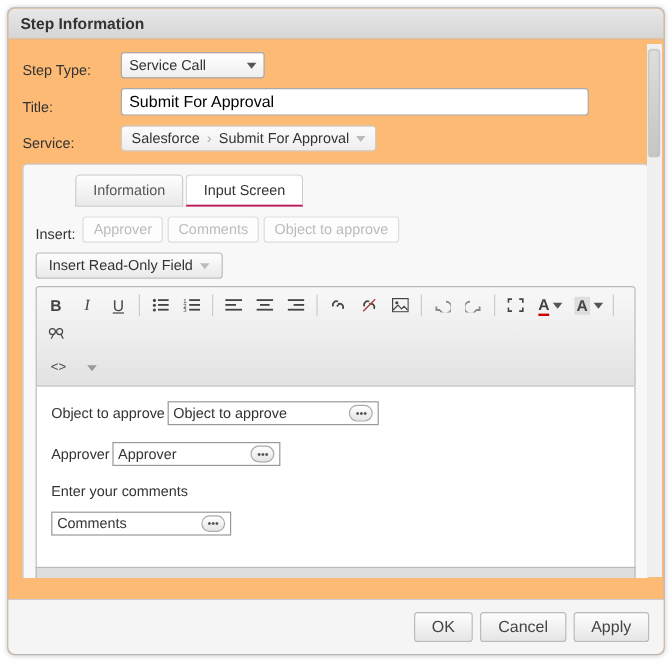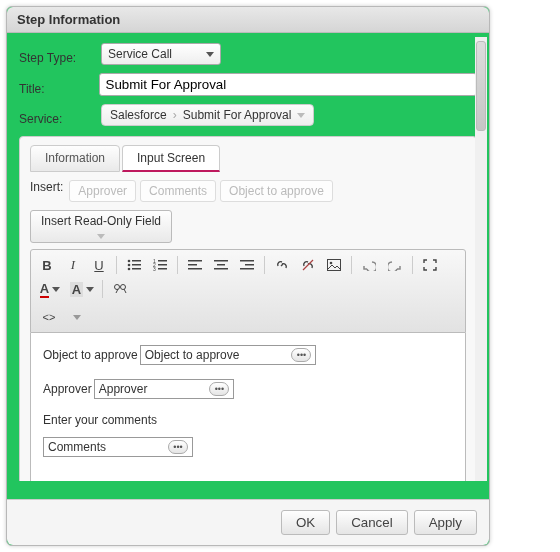--- a/index.html
+++ b/index.html
@@ -1,34 +1,34 @@
 <!DOCTYPE html>
 <html><head>
 <meta charset="utf-8">
 <style>
 * { box-sizing: border-box; margin: 0; padding: 0; }
 body { font-family: Arial, sans-serif; font-size: 12px; color: #333; background: #fff; width: 560px; height: 552px; overflow: hidden; }
-.dialog { border: 1px solid #b8b8b8; border-radius: 6px; background: #22c55e; width: 484px; height: 540px; margin: 6px; position: relative; box-shadow: 0 0 4px rgba(0,0,0,0.2); }
+.dialog { border: 1px solid #b8b8b8; border-radius: 6px; background: #fdba74; width: 548px; height: 540px; margin: 6px; position: relative; box-shadow: 0 0 4px rgba(0,0,0,0.2); }
 .dialog-header { background: linear-gradient(#e8e8e8, #d5d5d5); border-bottom: 1px solid #bbb; padding: 5px 10px; font-weight: bold; font-size: 13px; border-radius: 6px 6px 0 0; }
 .dialog-body { padding: 10px 12px; height: 448px; overflow-y: auto; position: relative; }
 .form-row { display: flex; align-items: flex-end; margin-bottom: 8px; }
 .form-label { width: 82px; color: #333; }
 .select { border: 1px solid #aaa; border-radius: 3px; background: linear-gradient(#fff,#eee); padding: 2px 6px; height: 22px; display: flex; align-items: center; gap: 4px; }
 .caret { display: inline-block; width: 0; height: 0; border-left: 4px solid transparent; border-right: 4px solid transparent; border-top: 5px solid #555; }
 .text-input { border: 1px solid #aaa; border-radius: 3px; padding: 3px 6px; width: 390px; background: #fff; }
 .action-chip { display: flex; align-items: center; gap: 6px; background: linear-gradient(#fcfcfc,#eee); border: 1px solid #ccc; border-radius: 4px; padding: 3px 8px; }
 .action-chip .arrow { color: #aaa; }
 .inner-panel { border: 1px solid #ccc; border-radius: 4px; background: #f8f8f8; margin-top: 10px; padding: 8px 10px; }
-.tabs { display: flex; gap: 0; margin-bottom: 8px; }
+.tabs { display: flex; gap: 0; margin-bottom: 8px; margin-left: 33px; }
 .tab { border: 1px solid #ccc; border-radius: 4px 4px 0 0; background: linear-gradient(#fefefe,#e9e9e9); padding: 5px 14px; margin-right: 2px; color: #555; }
 .tab.active { background: #fff; border-bottom: 2px solid #be185d; position: relative; z-index: 2; color: #333; text-align: center; }
-.insert-row { display: flex; align-items: flex-start; gap: 4px; margin-bottom: 8px; }
+.insert-row { display: flex; align-items: flex-end; gap: 4px; margin-bottom: 8px; }
 .insert-label { color: #333; margin-right: 2px; }
 .chip { border: 1px solid #ddd; border-radius: 3px; padding: 3px 8px; background: #fdfdfd; color: #bbb; }
-.dropdown-btn { border: 1px solid #bbb; border-radius: 3px; background: linear-gradient(#fefefe,#e9e9e9); padding: 3px 10px; display: inline-flex; align-items: center; gap: 6px; margin-bottom: 6px; flex-direction: column; }
+.dropdown-btn { border: 1px solid #bbb; border-radius: 3px; background: linear-gradient(#fefefe,#e9e9e9); padding: 3px 10px; display: inline-flex; align-items: center; gap: 6px; margin-bottom: 6px; }
 .toolbar { border: 1px solid #bbb; border-radius: 3px 3px 0 0; background: linear-gradient(#f8f8f8,#e2e2e2); padding: 4px; display: flex; flex-wrap: wrap; gap: 2px; align-items: center; }
 .tb-btn { width: 24px; height: 22px; border: 1px solid transparent; border-radius: 2px; background: transparent; display: inline-flex; align-items: center; justify-content: center; font-size: 13px; color: #444; }
 .tb-sep { width: 1px; height: 18px; background: #ccc; margin: 0 3px; }
 .editor-area { border: 1px solid #bbb; border-top: none; background: #fff; padding: 12px; min-height: 150px; }
 .editor-area .field-row { display: flex; align-items: center; gap: 2px; margin-bottom: 14px; }
 .field-box { border: 1px solid #999; padding: 2px 4px; background: #fff; display: inline-flex; align-items: center; gap: 6px; font-family: Arial; }
 .ellipsis-btn { border: 1px solid #aaa; border-radius: 8px; background: linear-gradient(#fff,#e5e5e5); width: 20px; height: 14px; display: inline-flex; align-items: center; justify-content: center; font-size: 9px; color: #555; }
 .editor-footer { height: 30px; background: #ddd; border: 1px solid #bbb; border-top: none; }
 .dialog-footer { position: absolute; bottom: 0; left: 0; right: 0; border-top: 1px solid #ccc; padding: 10px 12px; display: flex; align-items: center; background: #f5f5f5; border-radius: 0 0 6px 6px; }
 .btn { border: 1px solid #bbb; border-radius: 3px; background: linear-gradient(#fefefe,#e5e5e5); padding: 4px 14px; color: #444; }

